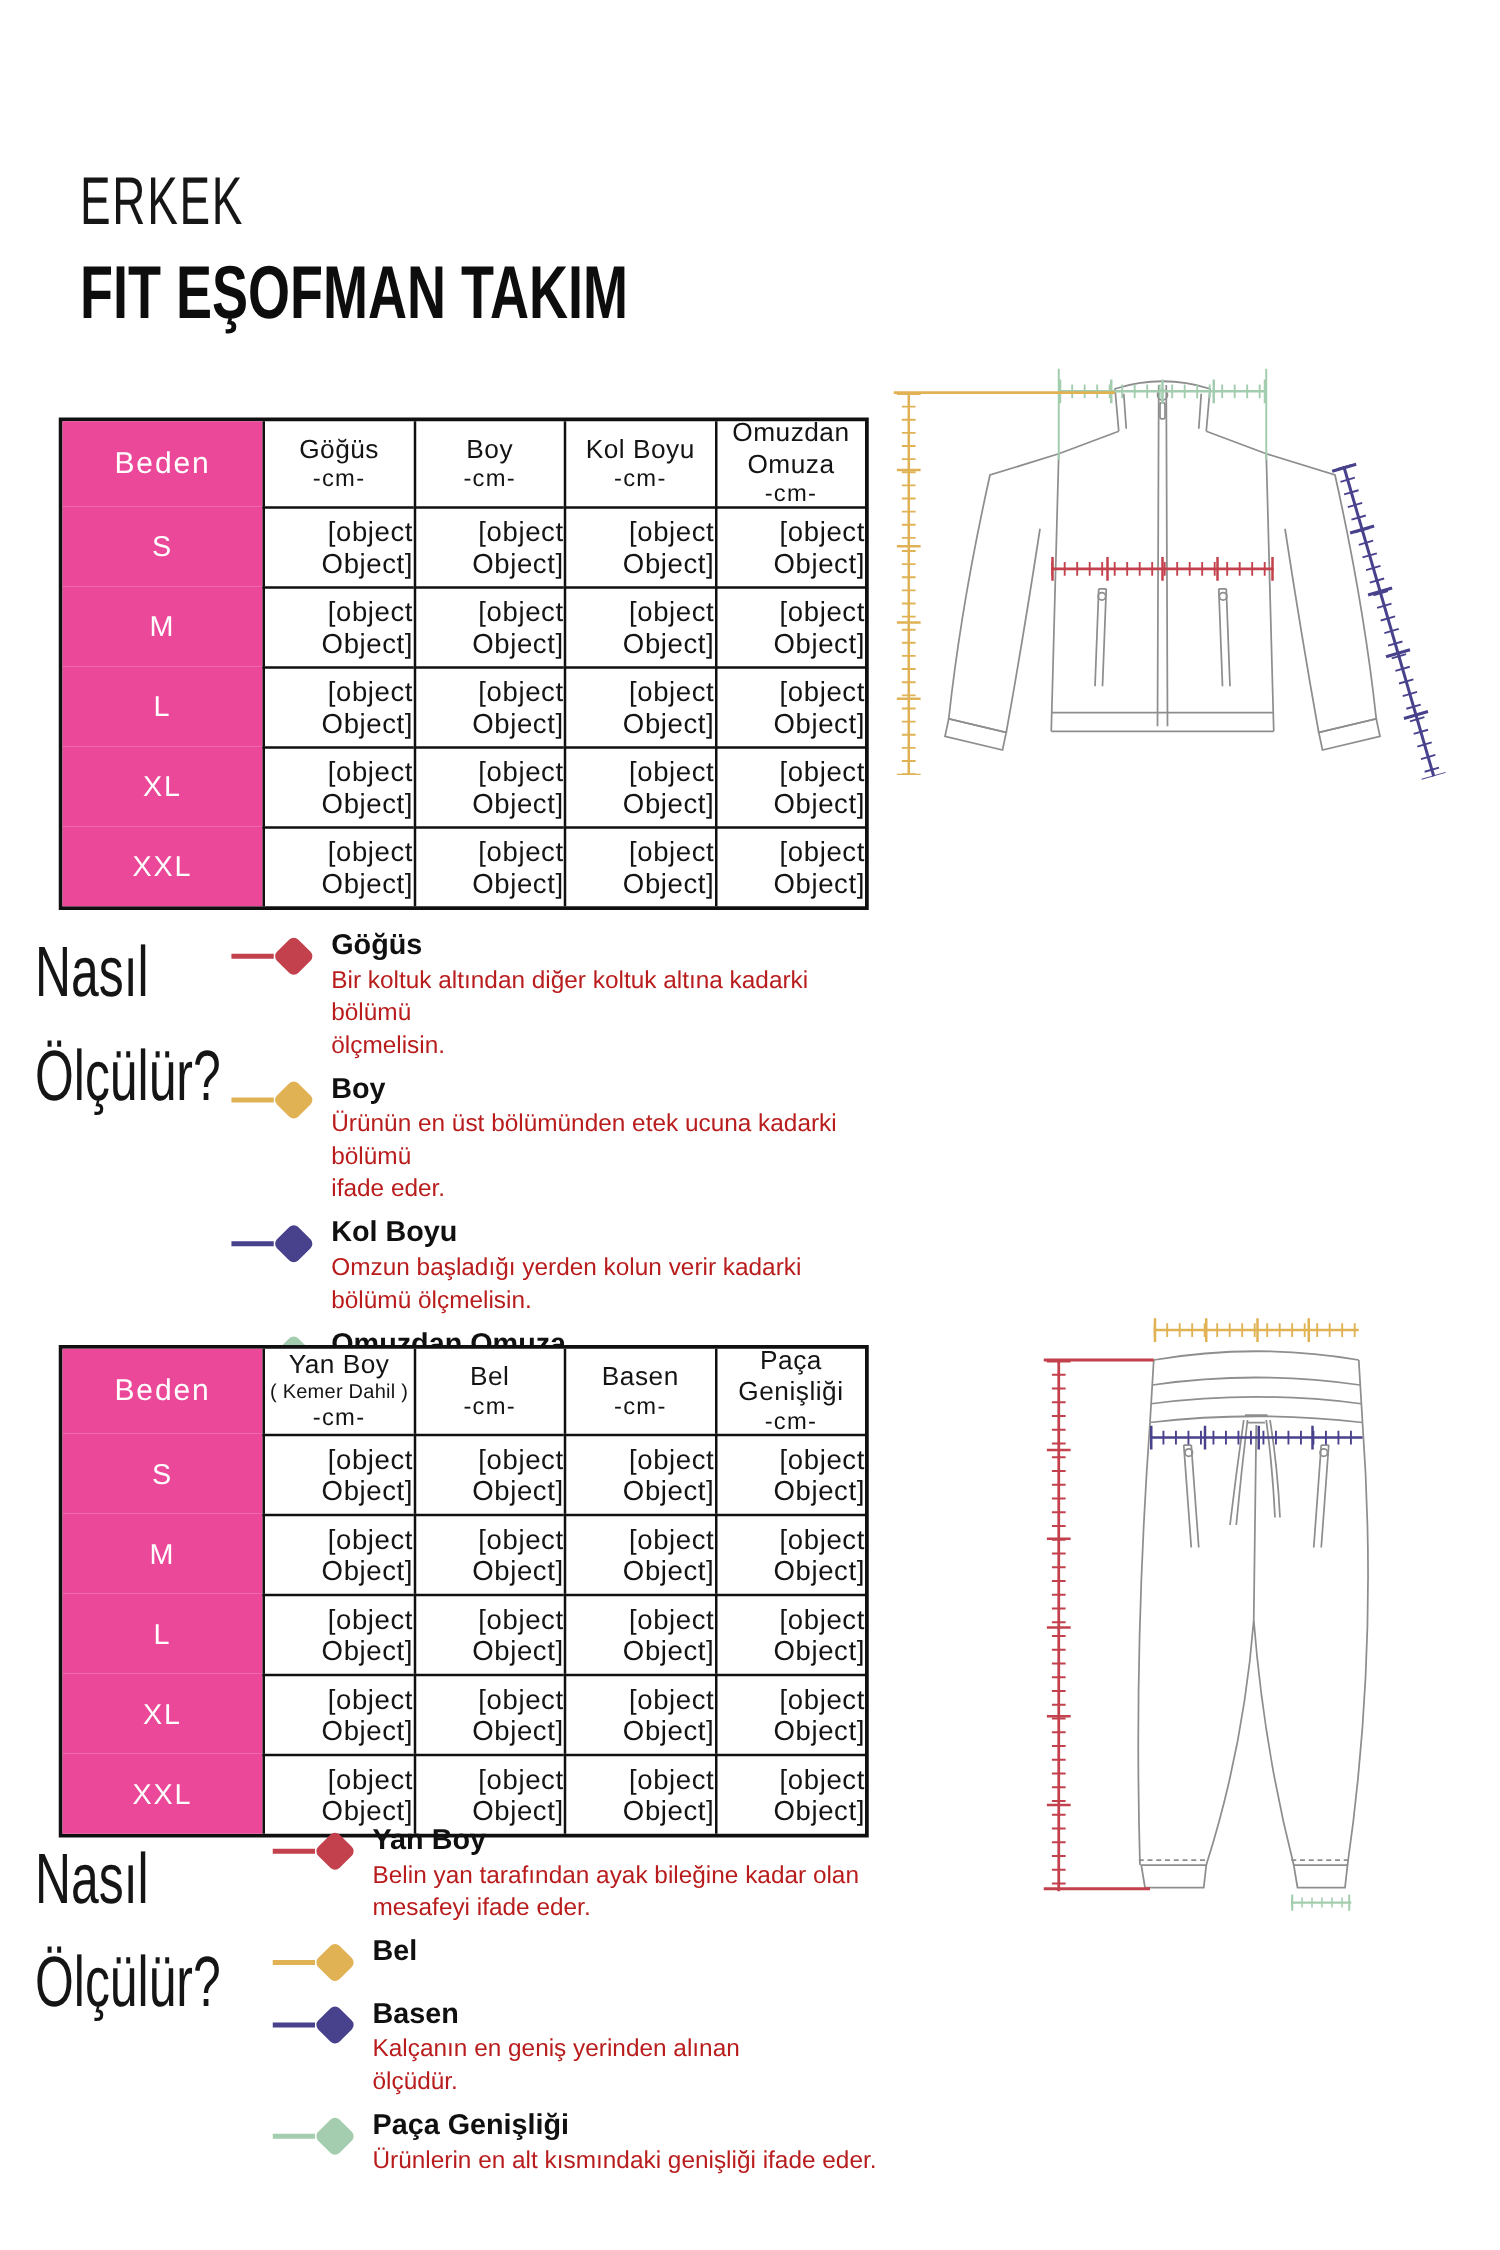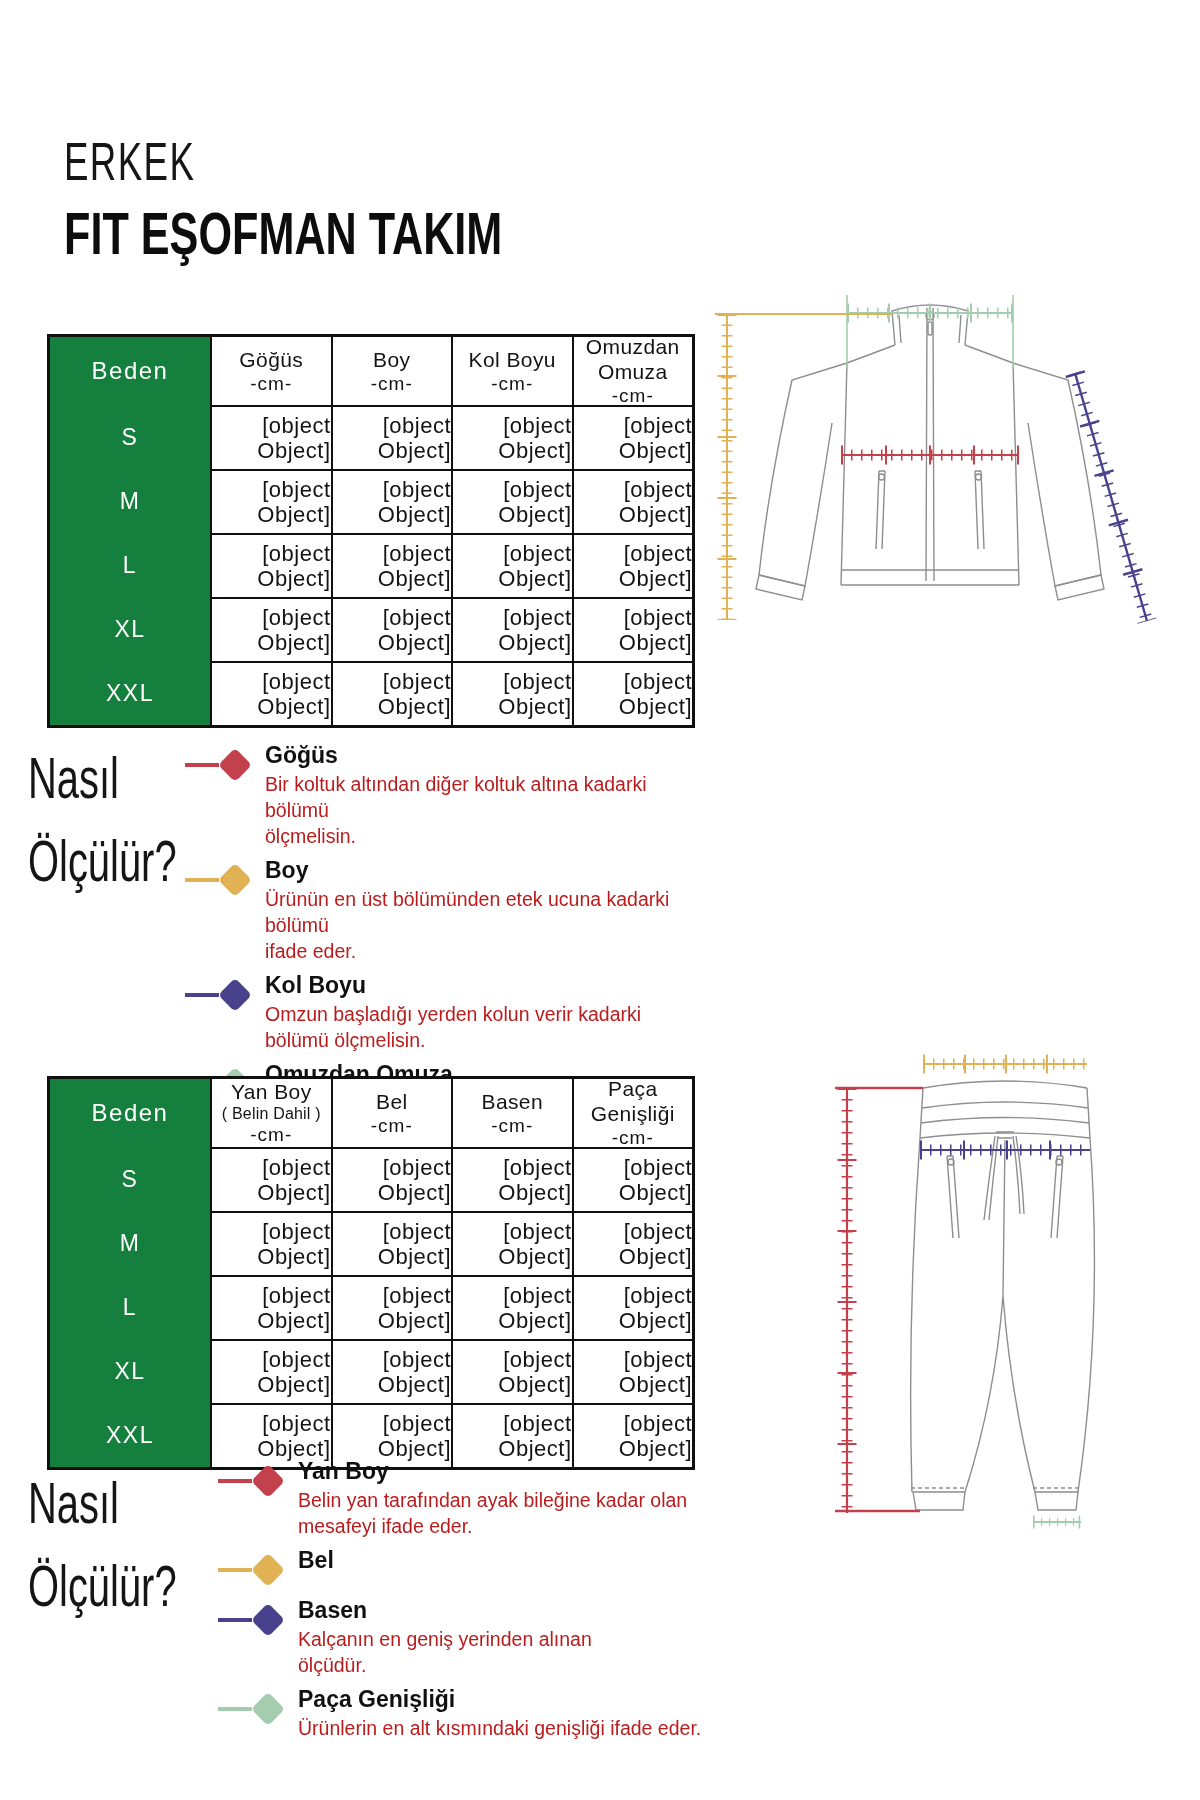--- a/index.html
+++ b/index.html
@@ -17,21 +17,21 @@
           transform:scaleX(.72);transform-origin:0 50%;line-height:1.15;margin-top:8px;white-space:nowrap;}
   .brand{position:absolute;left:850px;top:98px;width:320px;text-align:center;}
   .brand-logo{display:block;margin:0 auto;}
   .brand-name{font-size:48px;font-weight:700;letter-spacing:1px;color:#111;
               transform:scaleX(.84);transform-origin:50% 50%;margin-top:4px;white-space:nowrap;}
   
   .tbl{position:absolute;left:47px;width:648px;border:3px solid #101010;background:#fff;
        display:flex;flex-direction:column;}
   .t-row{display:flex;height:64px;}
   .t-headrow{height:68px;}
-  .t-size{width:160px;background:#15803d;color:#fff;display:flex;align-items:center;justify-content:center;
+  .t-size{width:160px;background:#ec4899;color:#fff;display:flex;align-items:center;justify-content:center;
           font-size:23px;letter-spacing:1.5px;flex-shrink:0;}
   .t-corner{font-size:24px;}
   .t-vals{flex:1;display:flex;}
   .t-val{flex:1;display:flex;flex-direction:column;align-items:center;justify-content:center;
          border-left:2px solid #101010;font-size:22px;letter-spacing:.5px;text-align:center;line-height:1.15;}
   .t-bodyrows{display:contents;}
   .t-bodyrows .t-row .t-val{border-top:2px solid #101010;text-align:right;}
   .t-bodyrows .t-row:first-child .t-val{border-top:2px solid #101010;}
   .t-collabel{font-size:21px;letter-spacing:.4px;}
   .t-colsub{font-size:16px;letter-spacing:.2px;margin-top:1px;}
@@ -274,21 +274,21 @@
       </div>
     </div>
 
   <div class="tbl" style="top:1076px;">
     <div class="t-row t-headrow">
       <div class="t-size t-corner">Beden</div>
       <div class="t-vals">
 
           <div class="t-val t-colhead">
             <div class="t-collabel">Yan Boy</div>
-            <div class="t-colsub">( Belin Dahil )</div>
+            <div class="t-colsub">( Kemer Dahil )</div>
             <div class="t-colunit">-cm-</div>
           </div>
 
           <div class="t-val t-colhead">
             <div class="t-collabel">Bel</div>
 
             <div class="t-colunit">-cm-</div>
           </div>
 
           <div class="t-val t-colhead">

